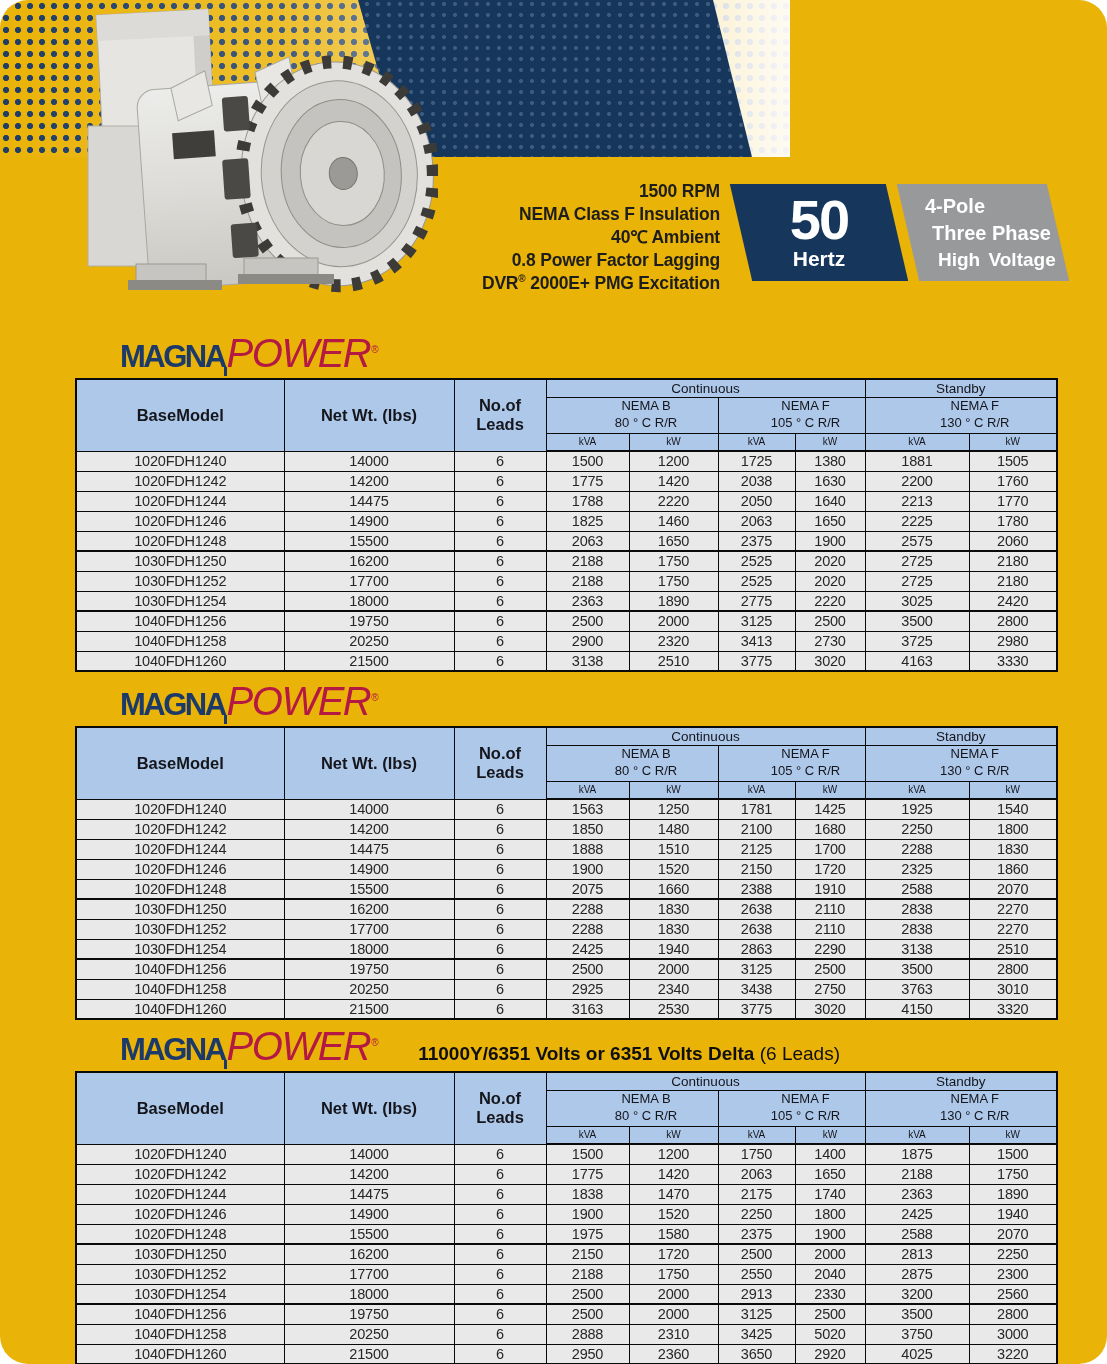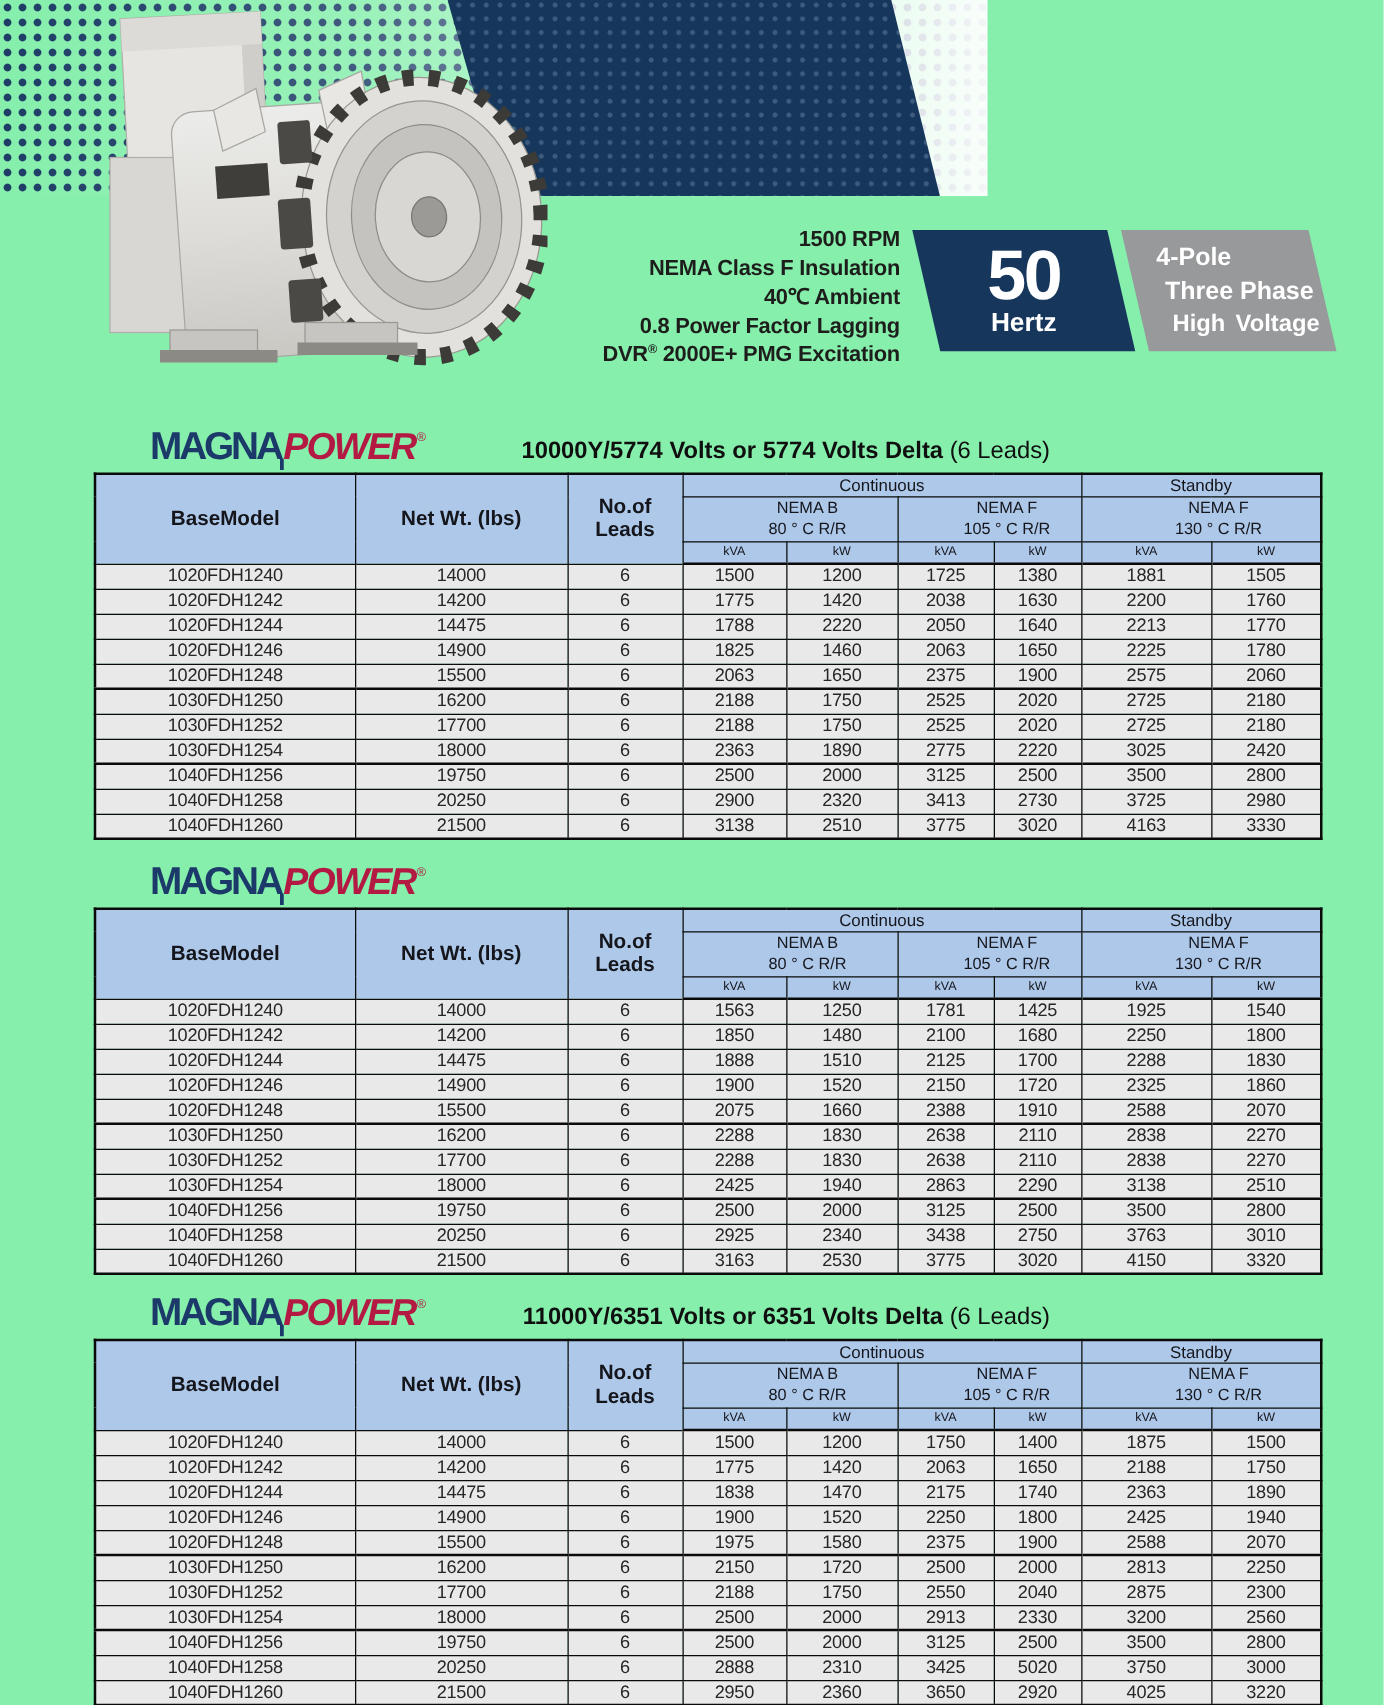--- a/index.html
+++ b/index.html
@@ -1,18 +1,18 @@
 <!DOCTYPE html>
 <html><head>
 <meta charset="utf-8">
 <style>
   * { margin:0; padding:0; box-sizing:border-box; }
   html,body { background:#ffffff; }
-  .page { position:relative; width:1107px; height:1364px; background:#86efac;
-          font-family:"Liberation Sans", sans-serif; overflow:hidden; }
+  .page { position:relative; width:1107px; height:1364px; background:#eab308;
+          font-family:"Liberation Sans", sans-serif; overflow:hidden;border-radius:28px; }
 
   
   .banner { position:absolute; top:0; left:0; width:1107px; height:157px; overflow:hidden; }
   .dots { position:absolute; top:0; left:0; width:790px; height:157px;
     background-image: radial-gradient(circle at 6px 6px, #1d3d66 2.7px, rgba(29,61,102,0) 3.5px);
     background-size: 12px 12px; }
   .dots-fade { position:absolute; top:0; left:0; width:790px; height:157px;
     background: linear-gradient(to right, rgba(255,255,255,0) 0%, rgba(255,255,255,0.15) 35%,
                 rgba(255,255,255,0.6) 70%, rgba(255,255,255,0.95) 100%); }
   .navy-band { position:absolute; top:0; left:0; width:1107px; height:157px;
@@ -44,21 +44,21 @@
 
   
   .product { position:absolute; left:75px; width:816px; }
   #s1 { top:333px; } #s2 { top:681px; } #s3 { top:1026px; }
 
   .head { height:45px; display:flex; justify-content:space-between; align-items:flex-end;
     padding:0 51px 5px 45px; }
   .logo { display:flex; align-items:baseline; line-height:1; white-space:nowrap; }
   .magna { font-size:31px; font-weight:bold; color:#1c3a69; letter-spacing:-2.5px; }
   .tick  { width:3px; height:9px; background:#1c3a69; align-self:flex-end; margin:0 0 -3px -1px; }
-  .power { font-size:30px; font-weight:bold; font-style:italic; color:#b31942; letter-spacing:-1.5px; }
+  .power { font-size:40px; font-weight:normal; font-style:italic; color:#b31942; letter-spacing:-1.5px; }
   .logo-reg { font-size:10px; color:#b31942; line-height:0; position:relative; top:-14px; margin-left:1px; }
   .title { font-size:19px; color:#0f0f0f; margin-bottom:1px; white-space:nowrap; }
   .title .tb { font-weight:bold; }
   .title .tn { font-weight:normal; }
 
   
   table { border-collapse:collapse; width:981px; table-layout:fixed;
           border:2px solid #0a0a0a; }
   th, td { border:1px solid #0a0a0a; }
   thead th { background:#adc8e9; color:#15151c; padding:0; vertical-align:middle;
@@ -149,21 +149,20 @@
   </div>
 
   <section class="product" id="s1">
     <div class="head">
       <div class="logo">
           <span class="magna">MAGNA</span>
           <span class="tick"></span>
           <span class="power">POWER</span>
           <sup class="logo-reg">®</sup>
         </div>
-      <div class="title"><span class="tb">10000Y/5774 Volts or 5774 Volts Delta</span> <span class="tn">(6 Leads)</span></div>
     </div>
     <table>
       <colgroup>
           <col style="width:208px">
           <col style="width:170px">
           <col style="width:92px">
           <col style="width:83px">
           <col style="width:89px">
           <col style="width:77px">
           <col style="width:70px">

